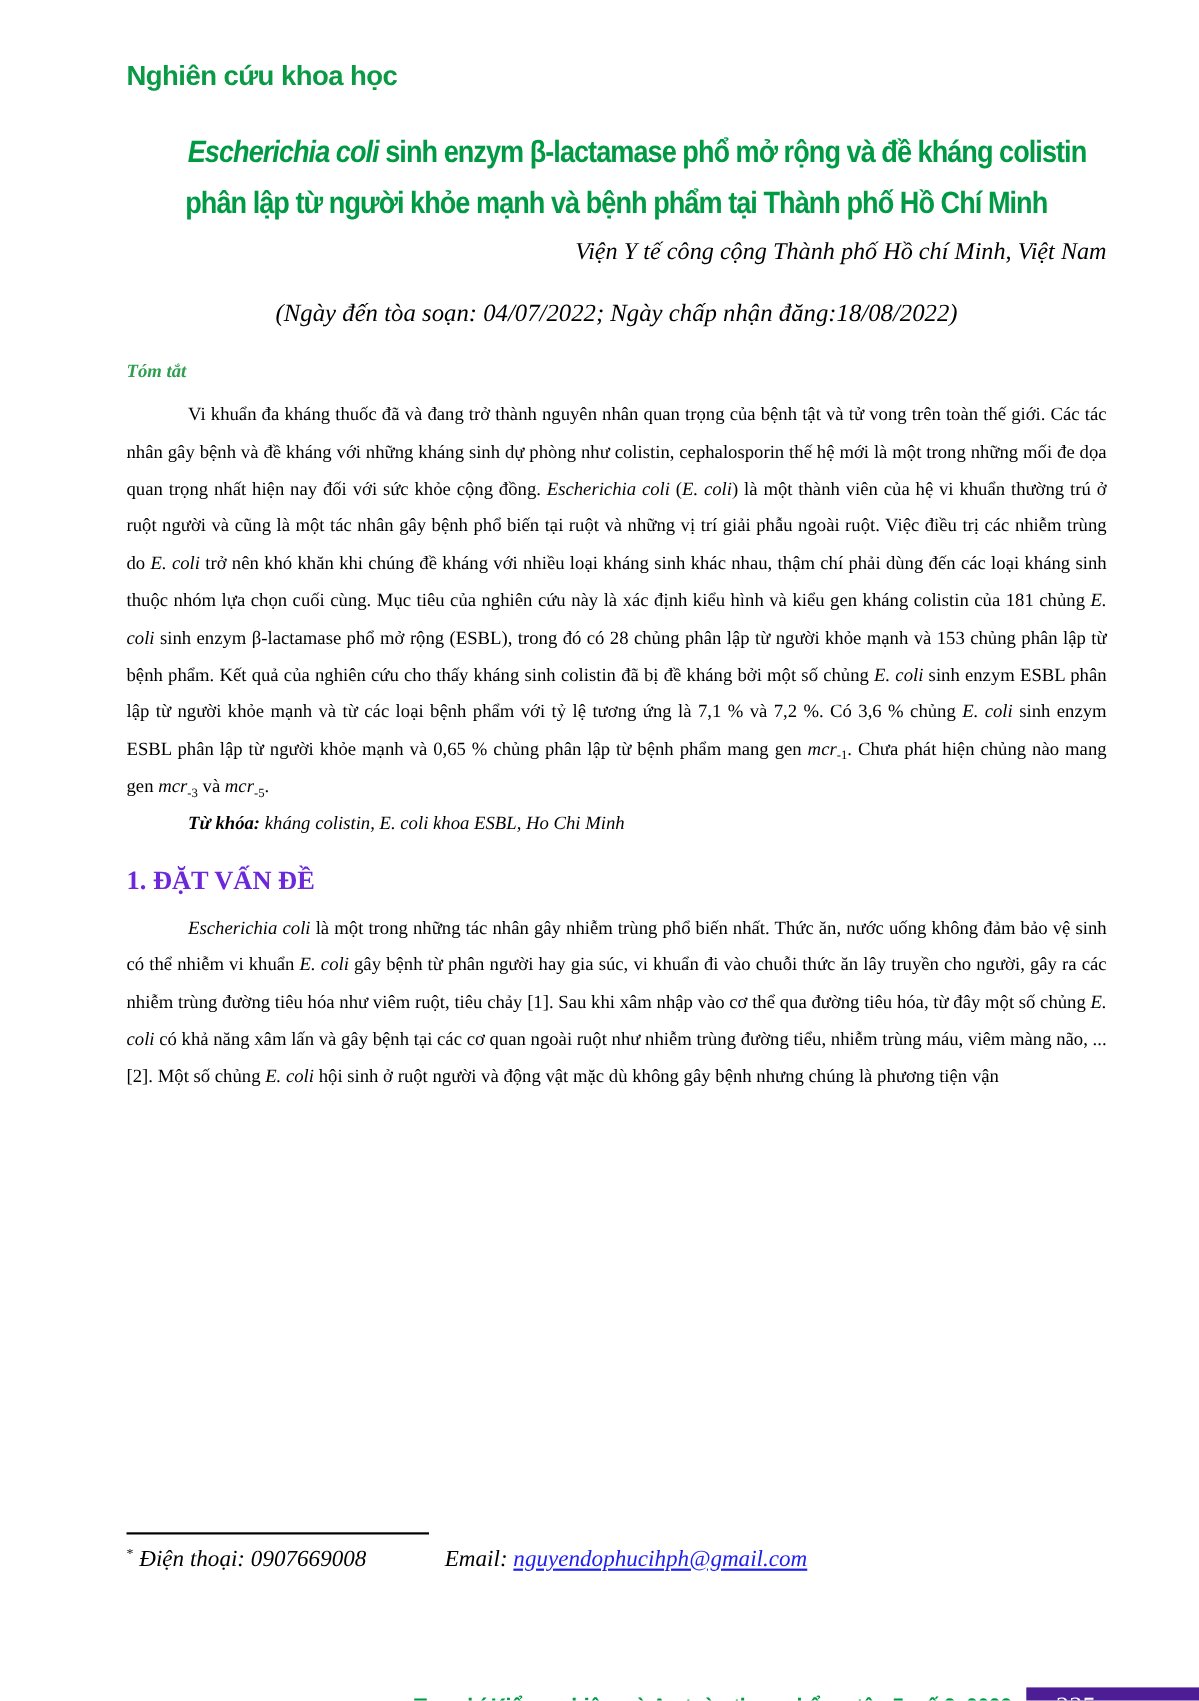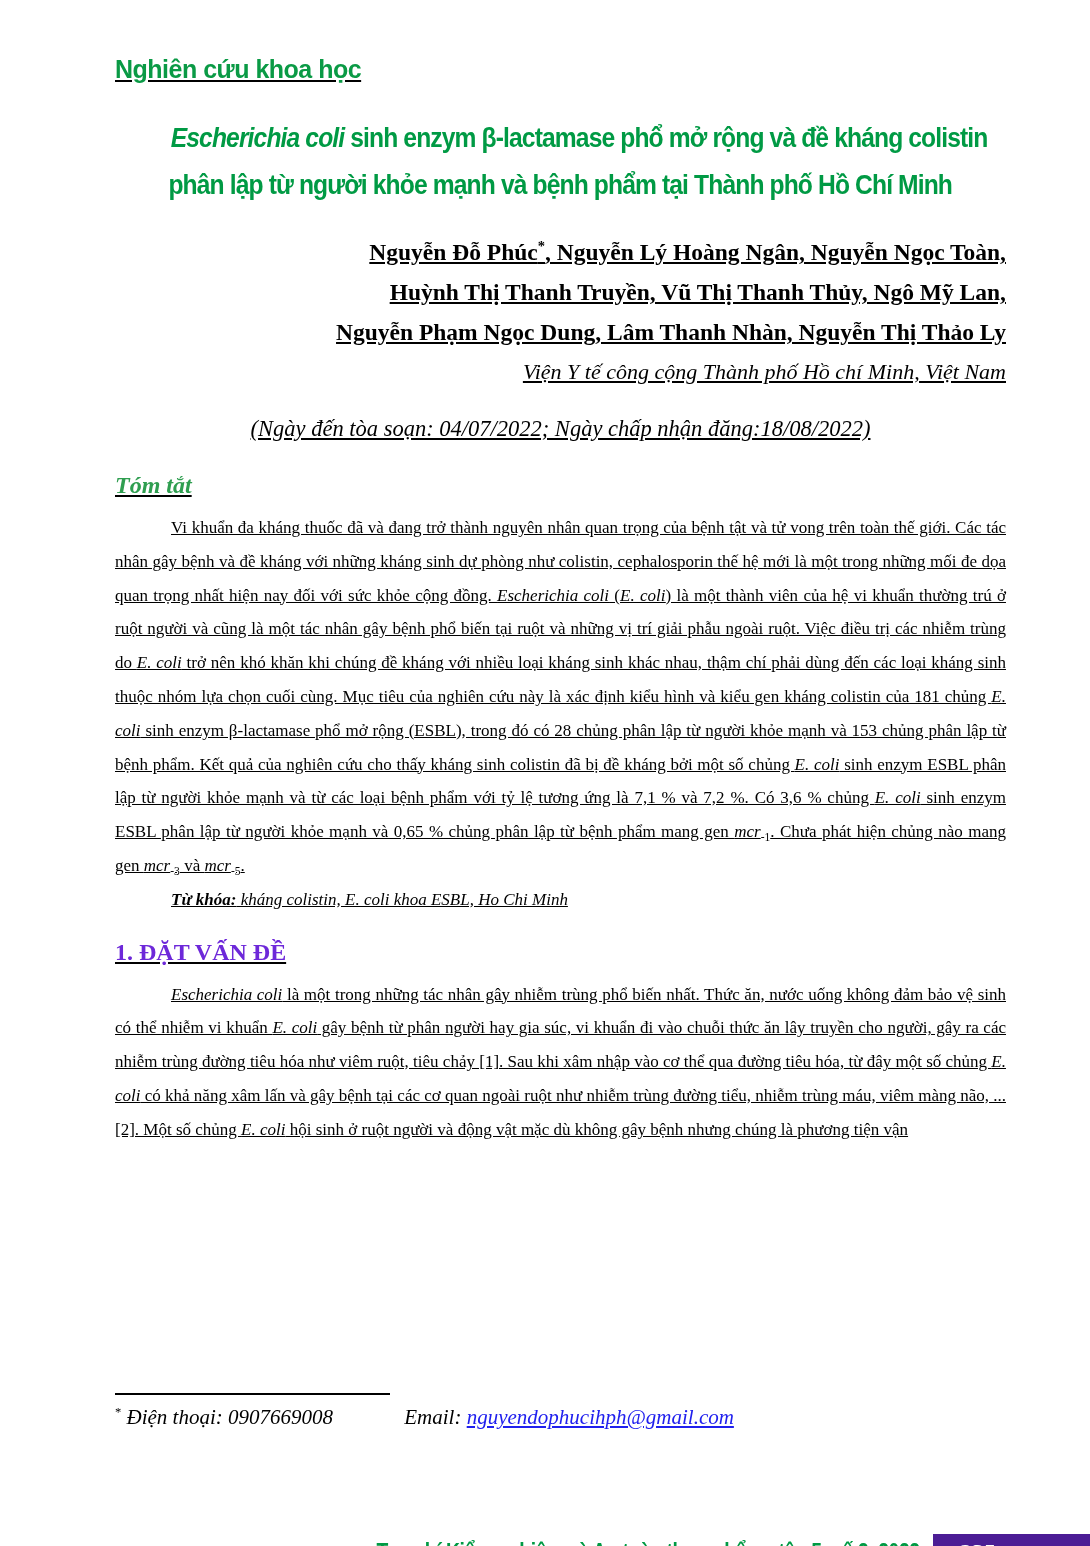--- a/index.html
+++ b/index.html
@@ -3,21 +3,21 @@
 <meta charset="utf-8">
 <style>
   html, body { margin: 0; padding: 0; background: #ffffff; }
   body {
     width: 1090px; height: 1546px;
     font-family: "Liberation Serif", serif;
     color: #000;
     position: relative;
     overflow: hidden;
   }
-  .page { position: relative; width: 1090px; height: 1546px; text-decoration: underline; }
+  .page { position: relative; width: 1090px; height: 1546px; }
   .content { padding: 55px 84px 0 115px; }
 
   
   .running-head {
     font-family: "Liberation Sans", sans-serif;
     font-weight: bold;
     font-size: 25px;
     letter-spacing: -0.5px;
     color: #0a9a45;
   }
@@ -37,21 +37,21 @@
   }
 
   
   .authors { margin-top: 24px; text-align: right; font-weight: bold; font-size: 23.5px; line-height: 40px; }
   .affiliation { text-align: right; font-style: italic; font-size: 22px; line-height: 40px; }
   .dates { margin-top: 24px; text-align: center; font-style: italic; font-size: 22.5px; }
 
   
   .abstract-heading {
     margin: 30px 0 0 0;
-    font-size: 24px;
+    font-size: 17px;
     font-weight: bold;
     font-style: italic;
     color: #2f9e50;
   }
   .body-par {
     margin: 12px 0 0 0;
     font-size: 17px;
     line-height: 33.8px;
     text-align: justify;
     text-indent: 56px;
@@ -112,25 +112,20 @@
 <div class="page">
   <div class="content">
 
     <div class="running-head">Nghiên cứu khoa học</div>
 
     <div class="title-block">
       <span class="title-line"><span class="rt-i">Escherichia coli</span> sinh enzym β-lactamase phổ mở rộng và đề kháng colistin</span><br>
       <span class="title-line">phân lập từ người khỏe mạnh và bệnh phẩm tại Thành phố Hồ Chí Minh</span>
     </div>
 
-    <div class="authors">
-      <div>Nguyễn Đỗ Phúc<span class="rt-sup">*</span>, Nguyễn Lý Hoàng Ngân, Nguyễn Ngọc Toàn,</div>
-      <div>Huỳnh Thị Thanh Truyền, Vũ Thị Thanh Thủy, Ngô Mỹ Lan,</div>
-      <div>Nguyễn Phạm Ngọc Dung, Lâm Thanh Nhàn, Nguyễn Thị Thảo Ly</div>
-    </div>
 
     <div class="affiliation">Viện Y tế công cộng Thành phố Hồ chí Minh, Việt Nam</div>
 
     <div class="dates">(Ngày đến tòa soạn: 04/07/2022; Ngày chấp nhận đăng:18/08/2022)</div>
 
     <h2 class="abstract-heading">Tóm tắt</h2>
 
     <p class="body-par">Vi khuẩn đa kháng thuốc đã và đang trở thành nguyên nhân quan trọng của bệnh tật và tử vong trên toàn thế giới. Các tác nhân gây bệnh và đề kháng với những kháng sinh dự phòng như colistin, cephalosporin thế hệ mới là một trong những mối đe dọa quan trọng nhất hiện nay đối với sức khỏe cộng đồng. <span class="rt-i">Escherichia coli</span> (<span class="rt-i">E. coli</span>) là một thành viên của hệ vi khuẩn thường trú ở ruột người và cũng là một tác nhân gây bệnh phổ biến tại ruột và những vị trí giải phẫu ngoài ruột. Việc điều trị các nhiễm trùng do <span class="rt-i">E. coli</span> trở nên khó khăn khi chúng đề kháng với nhiều loại kháng sinh khác nhau, thậm chí phải dùng đến các loại kháng sinh thuộc nhóm lựa chọn cuối cùng. Mục tiêu của nghiên cứu này là xác định kiểu hình và kiểu gen kháng colistin của 181 chủng <span class="rt-i">E. coli</span> sinh enzym β-lactamase phổ mở rộng (ESBL), trong đó có 28 chủng phân lập từ người khỏe mạnh và 153 chủng phân lập từ bệnh phẩm. Kết quả của nghiên cứu cho thấy kháng sinh colistin đã bị đề kháng bởi một số chủng <span class="rt-i">E. coli</span> sinh enzym ESBL phân lập từ người khỏe mạnh và từ các loại bệnh phẩm với tỷ lệ tương ứng là 7,1 % và 7,2 %. Có 3,6 % chủng <span class="rt-i">E. coli</span> sinh enzym ESBL phân lập từ người khỏe mạnh và 0,65 % chủng phân lập từ bệnh phẩm mang gen <span class="rt-i">mcr</span><span class="rt-sub">-1</span>. Chưa phát hiện chủng nào mang gen <span class="rt-i">mcr</span><span class="rt-sub">-3</span> và <span class="rt-i">mcr</span><span class="rt-sub">-5</span>.</p>
 
     <p class="body-par keywords"><span class="rt-bi">Từ khóa:</span><span class="rt-i"> kháng colistin, E. coli khoa ESBL, Ho Chi Minh</span></p>

